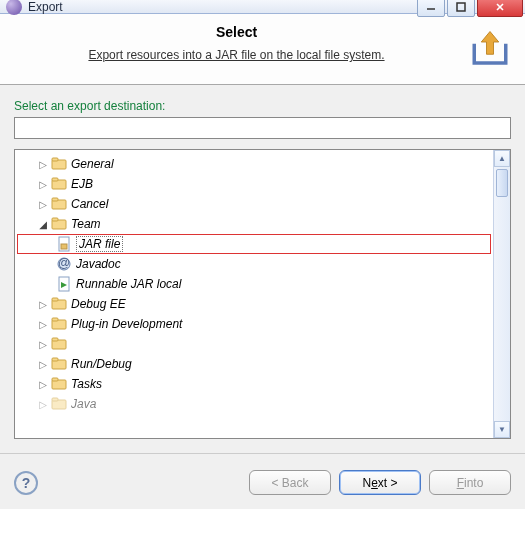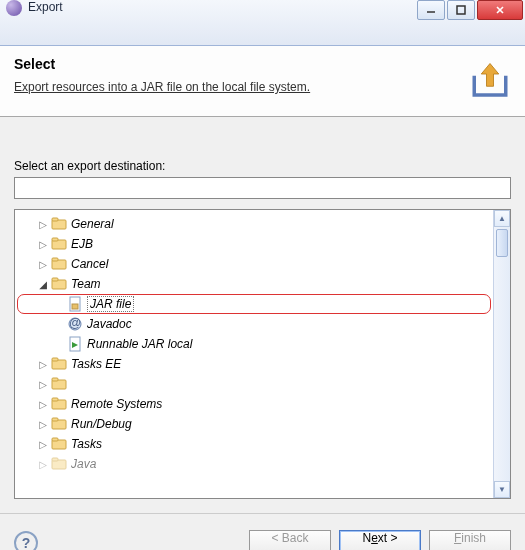--- a/index.html
+++ b/index.html
@@ -1,63 +1,63 @@
 <!DOCTYPE html>
 <html><head>
 <meta charset="utf-8">
 <style>
 * { box-sizing: border-box; margin: 0; padding: 0; font-family: "Segoe UI", Tahoma, sans-serif; font-size: 12px; }
 body { background: #fff; width: 525px; height: 550px; overflow: hidden; }
 
 
-.titlebar { height: 46px; background: linear-gradient(#f4f7fc, #e1e8f4); border-bottom: 1px solid #9fb4d8; display: flex; align-items: flex-start; padding-left: 6px; }
+.titlebar { height: 14px; background: linear-gradient(#f4f7fc, #e1e8f4); border-bottom: 1px solid #9fb4d8; display: flex; align-items: center; padding-left: 6px; }
 .titlebar .app-icon { width: 16px; height: 16px; background: radial-gradient(circle at 30% 30%, #c8b8e8, #6a4fa8); border-radius: 50%; margin-right: 6px; }
 .titlebar .title-text { color: #1f2a3f; }
 .titlebar .btns { margin-left: auto; display: flex; height: 20px; }
 .titlebar .btn { width: 28px; height: 20px; border: 1px solid #8fa6c9; background: linear-gradient(#f5f9ff,#d9e5f5); display: flex; align-items: center; justify-content: center; font-size: 11px; line-height: 1; color: #333; border-radius: 2px; margin-right: 2px; }
 .titlebar .btn.close { width: 46px; background: linear-gradient(#f07a7a,#d83a3a); border-color: #a02828; color: #fff; }
 .titlebar .btn.min svg, .titlebar .btn.max svg { width: 10px; height: 10px; }
 .titlebar .btn.close svg { width: 10px; height: 10px; }
 
 
-.header { padding: 10px 14px 14px 14px; border-bottom: 1px solid #a8a8a8; background: #fdfdfd; display: flex; align-items: flex-start; }
+.header { padding: 10px 14px 14px 14px; border-bottom: 1px solid #a8a8a8; background: #fdfdfd; display: flex; align-items: flex-start; text-align: center; }
 .header .htxt { flex: 1; }
 .header h1 { font-size: 14px; font-weight: bold; color: #000; margin-bottom: 8px; }
 .header .desc { color: #333; text-decoration: underline; }
 .header .big-icon { width: 42px; height: 42px; margin-left: 10px; margin-top: 4px; }
 .header .big-icon svg { width: 42px; height: 42px; }
 
 
 .content { padding: 14px; background: #f0f0f0; }
-.label { color: #000000; margin-bottom: 4px; display: block; margin-top: 28px; }
+.label { color: #15803d; margin-bottom: 4px; display: block; }
 .filter { width: 100%; height: 22px; border: 1px solid #888; background: #fff; padding: 2px 4px; margin-bottom: 10px; }
 
 
 .tree-wrap { border: 1px solid #888; background: #fff; height: 290px; display: flex; }
 .tree { flex: 1; overflow: hidden; padding: 4px 2px; }
 .scrollbar { width: 17px; background: linear-gradient(to right,#f0f4fb,#e4ecf8); border-left: 1px solid #c7d3e8; position: relative; }
 .scrollbar .arrow { height: 17px; display: flex; align-items: center; justify-content: center; background: linear-gradient(#f6faff,#e2ecfa); border: 1px solid #b8c8e0; font-size: 8px; color: #5a7098; }
 .scrollbar .thumb { position: absolute; top: 19px; left: 2px; right: 2px; height: 28px; background: linear-gradient(to right,#e8f0fc,#c8d8f0); border: 1px solid #9fb4d6; border-radius: 2px; }
 .scrollbar .arrow.down { position: absolute; bottom: 0; left: 0; right: 0; }
 
 .node { display: flex; align-items: center; height: 20px; padding-left: 4px; white-space: nowrap; }
 .node .tw { width: 12px; height: 12px; display: inline-flex; align-items: center; justify-content: center; margin-right: 2px; color: #7a7a7a; font-size: 10px; }
 .node .tw.open { color: #444; }
 .node .ficon { width: 16px; height: 16px; margin-right: 4px; display: inline-flex; align-items: center; justify-content: center; }
 .node .ficon.folder svg rect { fill: #f7d88c; stroke: #cda545; }
 .node .lbl { color: #000; font-style: italic; }
 .node.sel .lbl-box { border: 1px dotted #777; padding: 0 2px; }
 .node.sel-red { outline: 1.5px solid #d33; outline-offset: -1px; padding-right: 60px; }
 .indent1 { padding-left: 20px; }
-.indent2 { padding-left: 50px; border-radius: 7px; }
+.indent2 { padding-left: 39px; }
 
 
 .button-bar { padding: 16px 14px 14px 14px; background: #f0f0f0; display: flex; align-items: center; gap: 8px; border-top: 1px solid #ccc; }
 .help { width: 24px; height: 24px; border: 2px solid #8aa2c4; border-radius: 50%; color: #5a7098; font-weight: bold; display: flex; align-items: center; justify-content: center; font-size: 14px; margin-right: auto; }
-.wbtn { min-width: 82px; height: 25px; border: 1px solid #999; background: linear-gradient(#fdfdfd,#ececec); color: #000; border-radius: 0; padding: 0 8px; display: inline-flex; align-items: flex-start; justify-content: center; }
+.wbtn { min-width: 82px; height: 25px; border: 1px solid #999; background: linear-gradient(#fdfdfd,#ececec); color: #000; border-radius: 6px; padding: 0 8px; display: inline-flex; align-items: center; justify-content: center; }
 .wbtn.disabled { color: #9a9a9a; }
 .wbtn.focus { border: 1px solid #4a7ac8; box-shadow: 0 0 0 1px #9fc1f4 inset; }
 .wbtn .ul { text-decoration: underline; }
 </style>
 </head>
 <body>
 
 <div class="titlebar">
   <div class="app-icon"></div>
   <span class="title-text">Export</span>
@@ -168,40 +168,40 @@
           <span class="lbl">Runnable JAR local</span>
         </div>
       <div class="node indent1">
           <span class="tw">▷</span>
           <span class="ficon folder">
             <svg width="16" height="14">
               <rect x="1" y="3" width="14" height="9" rx="1"></rect>
               <rect x="1" y="1" width="6" height="3" rx="1" fill="#f7d88c" stroke="#cda545"></rect>
             </svg>
           </span>
-          <span class="lbl">Tasks EE</span>
-        </div>
-      <div class="node indent1">
-          <span class="tw">▷</span>
-          <span class="ficon folder">
-            <svg width="16" height="14">
-              <rect x="1" y="3" width="14" height="9" rx="1"></rect>
-              <rect x="1" y="1" width="6" height="3" rx="1" fill="#f7d88c" stroke="#cda545"></rect>
-            </svg>
-          </span>
-        </div>
-      <div class="node indent1">
-          <span class="tw">▷</span>
-          <span class="ficon folder">
-            <svg width="16" height="14">
-              <rect x="1" y="3" width="14" height="9" rx="1"></rect>
-              <rect x="1" y="1" width="6" height="3" rx="1" fill="#f7d88c" stroke="#cda545"></rect>
-            </svg>
-          </span>
-          <span class="lbl">Remote Systems</span>
+          <span class="lbl">Debug EE</span>
+        </div>
+      <div class="node indent1">
+          <span class="tw">▷</span>
+          <span class="ficon folder">
+            <svg width="16" height="14">
+              <rect x="1" y="3" width="14" height="9" rx="1"></rect>
+              <rect x="1" y="1" width="6" height="3" rx="1" fill="#f7d88c" stroke="#cda545"></rect>
+            </svg>
+          </span>
+          <span class="lbl">Plug-in Development</span>
+        </div>
+      <div class="node indent1">
+          <span class="tw">▷</span>
+          <span class="ficon folder">
+            <svg width="16" height="14">
+              <rect x="1" y="3" width="14" height="9" rx="1"></rect>
+              <rect x="1" y="1" width="6" height="3" rx="1" fill="#f7d88c" stroke="#cda545"></rect>
+            </svg>
+          </span>
         </div>
       <div class="node indent1">
           <span class="tw">▷</span>
           <span class="ficon folder">
             <svg width="16" height="14">
               <rect x="1" y="3" width="14" height="9" rx="1"></rect>
               <rect x="1" y="1" width="6" height="3" rx="1" fill="#f7d88c" stroke="#cda545"></rect>
             </svg>
           </span>
           <span class="lbl">Run/Debug</span>
@@ -241,15 +241,15 @@
       <span>&lt; Back</span>
     </button>
   <button class="wbtn focus">
       <span>N</span>
       <span class="ul">e</span>
       <span>xt &gt;</span>
     </button>
   <button class="wbtn disabled">
       <span></span>
       <span class="ul">F</span>
-      <span>inish</span>
+      <span>into</span>
     </button>
 </div>
 
 </body></html>

